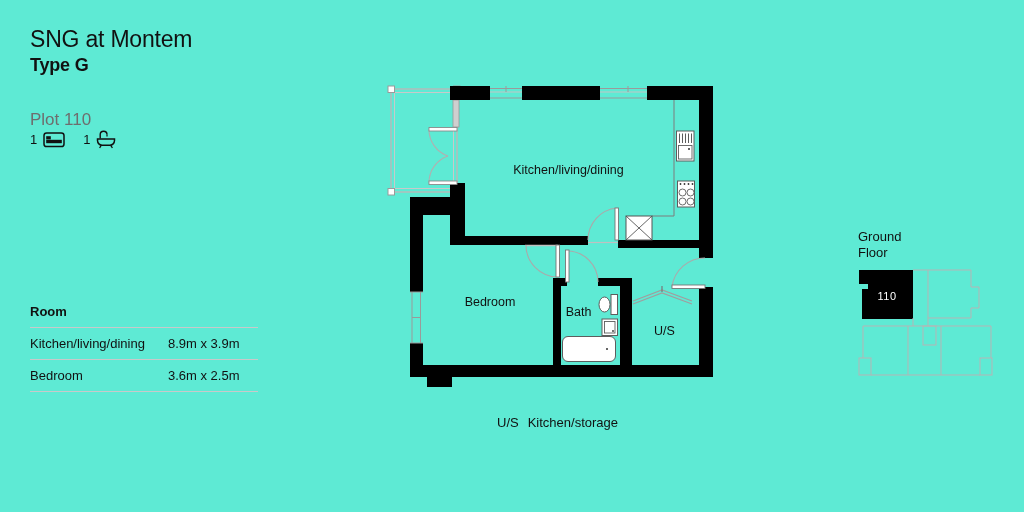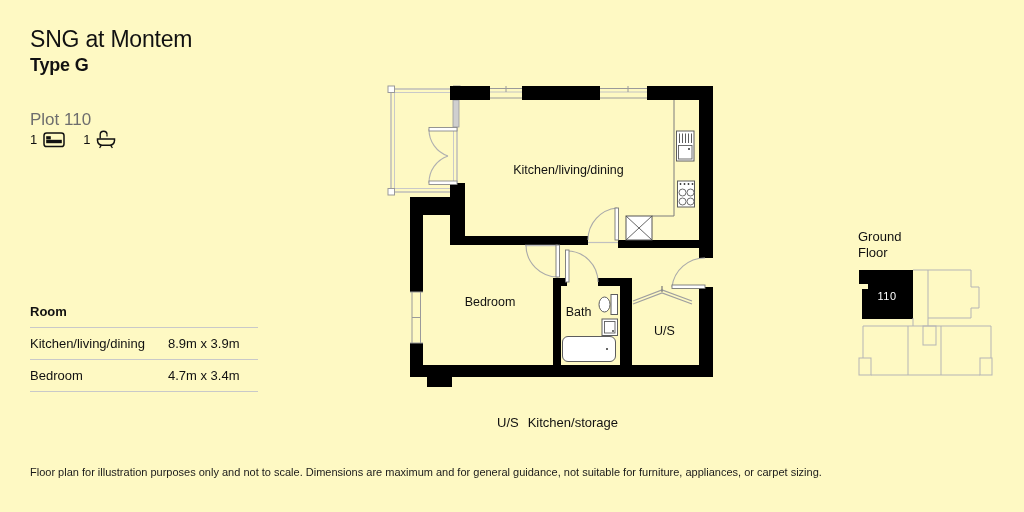--- a/index.html
+++ b/index.html
@@ -1,17 +1,17 @@
 <!DOCTYPE html>
 <html><head>
 <meta charset="utf-8">
 <style>
   html,body{margin:0;padding:0;background:#ffffff;}
   .canvas{
-    position:relative;width:1024px;height:512px;background:#fef9c3;overflow:hidden;
+    position:relative;width:1024px;height:512px;background:#5eead4;overflow:hidden;
     font-family:"Liberation Sans",sans-serif;color:#111;
   }
   .abs{position:absolute;}
   
   .title{left:30px;top:26px;font-size:23px;font-weight:400;letter-spacing:-.2px;color:#111;}
   .type{left:30px;top:55px;font-size:18px;font-weight:700;letter-spacing:-.2px;color:#111;}
   .subtitle{left:30px;top:93px;font-size:13px;color:#6e6e6e;}
   .plot{left:30px;top:110px;font-size:17px;color:#6e6e6e;}
   .iconrow{left:30px;top:130px;display:flex;align-items:center;font-size:13px;color:#111;}
   .iconrow .num{margin-right:6px;}
@@ -61,30 +61,29 @@
   </div>
 
   <div class="abs roomtable">
     <div class="thead">Room</div>
     <div class="trow">
       <span>Kitchen/living/dining</span>
       <span>8.9m x 3.9m</span>
     </div>
     <div class="trow">
       <span>Bedroom</span>
-      <span>4.7m x 3.4m</span>
+      <span>3.6m x 2.5m</span>
     </div>
   </div>
 
   <div class="abs legend">
     <span class="abbr">U/S</span>
     <span>Kitchen/storage</span>
   </div>
 
-  <div class="abs disclaimer">Floor plan for illustration purposes only and not to scale. Dimensions are maximum and for general guidance, not suitable for furniture, appliances, or carpet sizing.</div>
 
   <svg class="abs" style="left:0;top:0" width="1024" height="512" viewBox="0 0 1024 512">
 
     <g>
       <rect x="391" y="89" width="66" height="103" fill="none" stroke="#b9b9b9" stroke-width="1.4"></rect>
       <rect x="394.5" y="92.5" width="59" height="96" fill="none" stroke="#c9c9c9" stroke-width="1"></rect>
       <rect x="388" y="86" width="6.5" height="6.5" fill="#fff" stroke="#9a9a9a"></rect>
       <rect x="453.5" y="86" width="6.5" height="6.5" fill="#fff" stroke="#9a9a9a"></rect>
       <rect x="388" y="188.5" width="6.5" height="6.5" fill="#fff" stroke="#9a9a9a"></rect>
       <rect x="453.5" y="188.5" width="6.5" height="6.5" fill="#fff" stroke="#9a9a9a"></rect>

